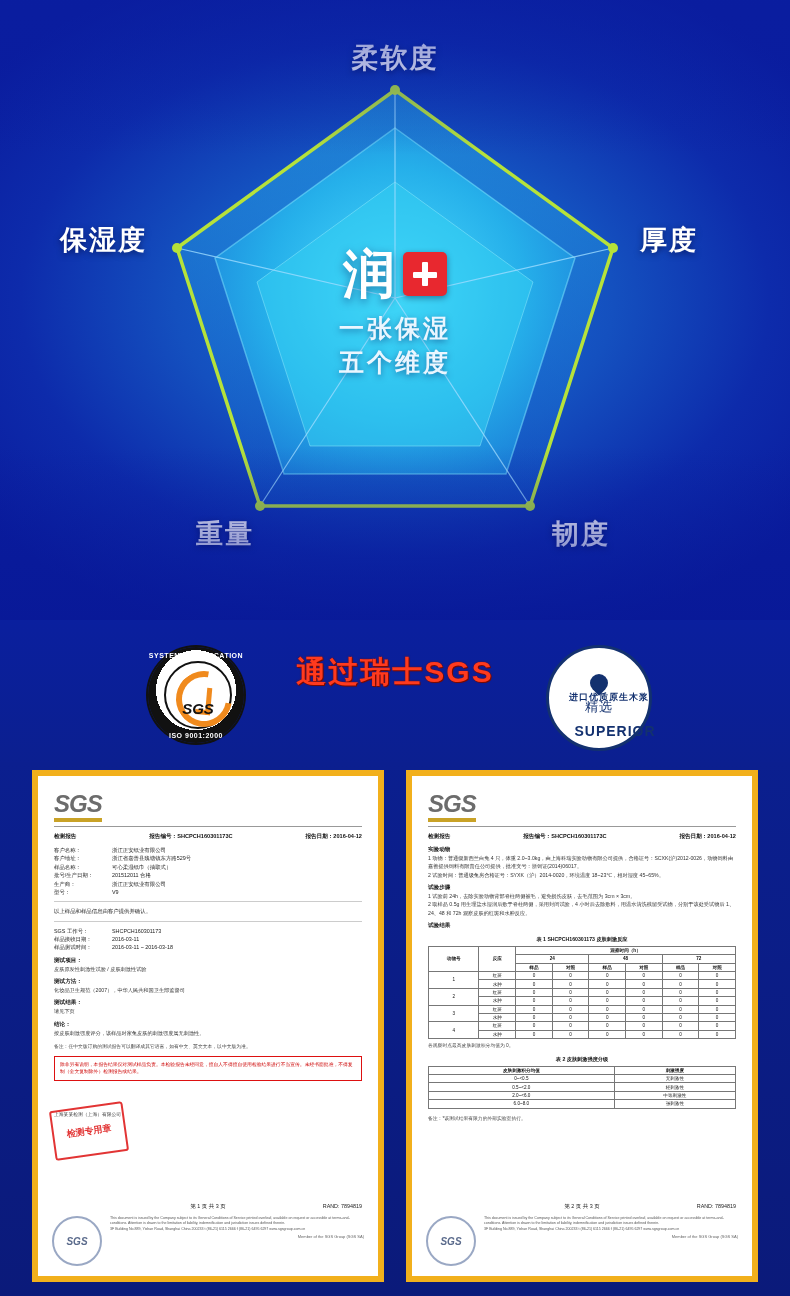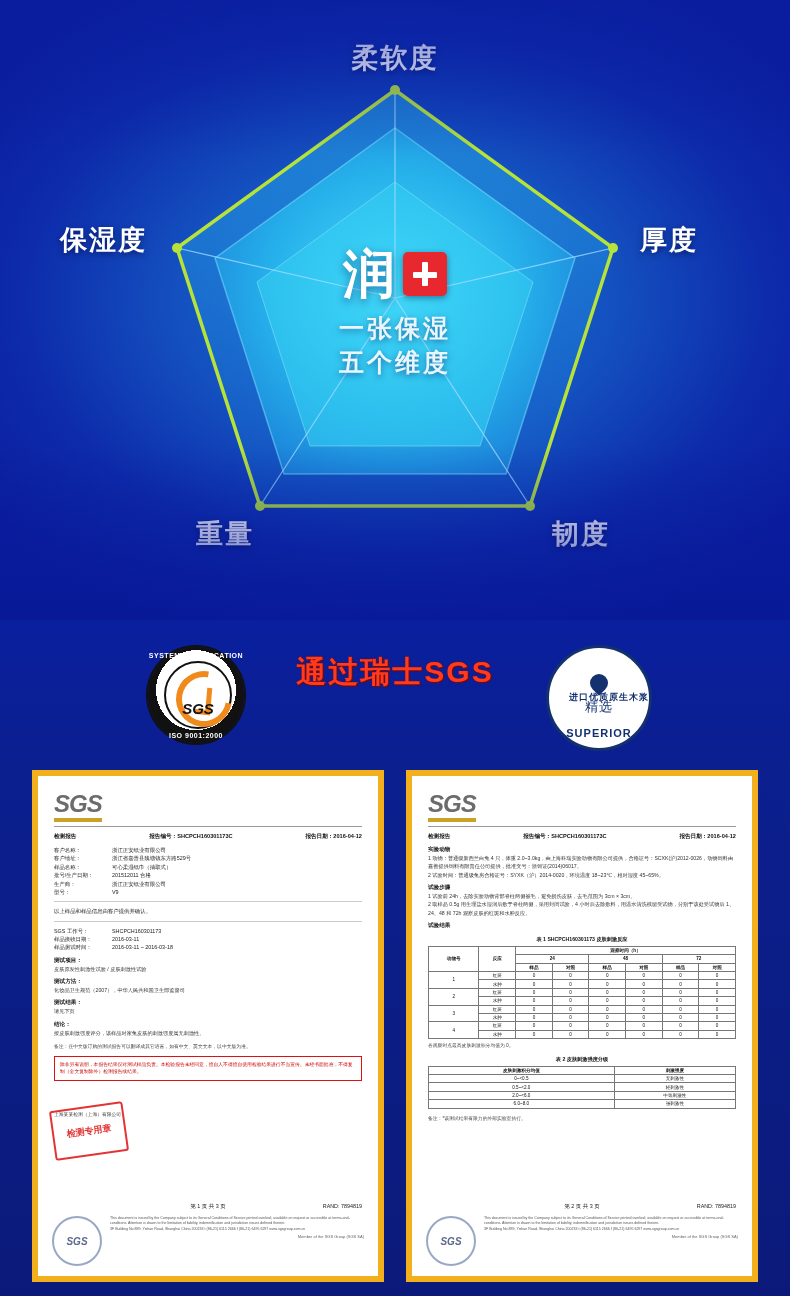--- a/index.html
+++ b/index.html
@@ -101,21 +101,21 @@
     position:absolute;left:546px;top:25px;width:100px;height:100px;border-radius:50%;
     background:#fff;border:3px solid #13316f;
     box-shadow:0 0 0 3px #fff inset;
   }
   .badge-right .rt{position:absolute;left:0;top:7px;width:100%;text-align:right;color:#13316f;font-size:9px;font-weight:bold;letter-spacing:1px;margin-top:36px;}
   .badge-right .drop{
     position:absolute;left:41px;top:26px;width:18px;height:18px;background:#13316f;
     border-radius:50% 50% 50% 0;transform:rotate(-45deg);
   }
   .badge-right .mid-t{position:absolute;left:0;top:50px;width:100%;text-align:center;color:#13316f;font-size:13px;font-weight:normal;letter-spacing:1px;}
-  .badge-right .sup{position:absolute;left:0;bottom:9px;width:100%;text-align:center;color:#13316f;font-size:11px;font-weight:bold;letter-spacing:1px;}
+  .badge-right .sup{position:absolute;left:16px;bottom:9px;width:100%;text-align:center;color:#13316f;font-size:14px;font-weight:bold;letter-spacing:1px;}
 
   
   .certs{
     position:absolute;left:0;top:762px;width:790px;height:534px;
     background:linear-gradient(180deg,#0b1f8f 0%,#0b1a7a 100%);
   }
   .cert{
     position:absolute;top:8px;width:352px;height:512px;
     background:#fff;border:6px solid #f2b01c;box-sizing:border-box;
   }

